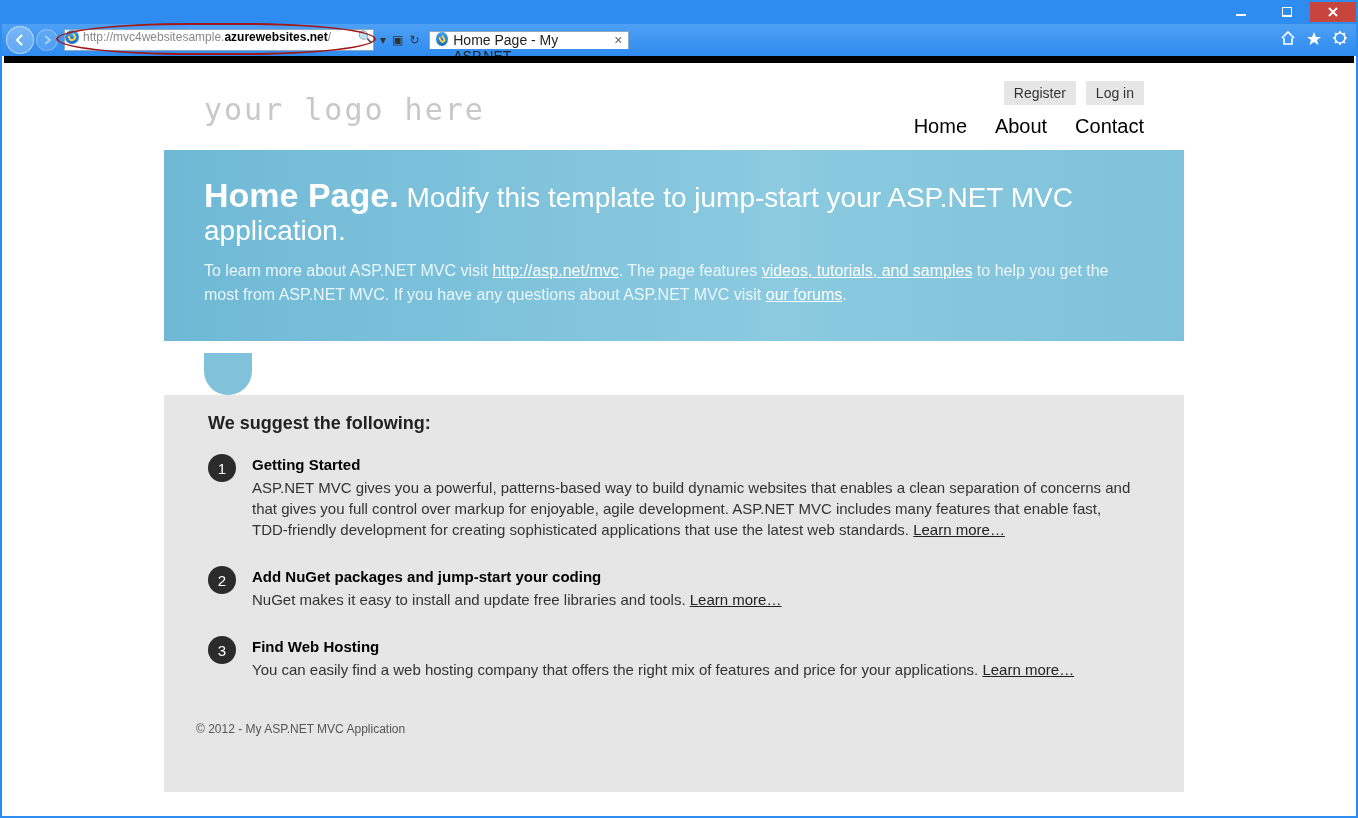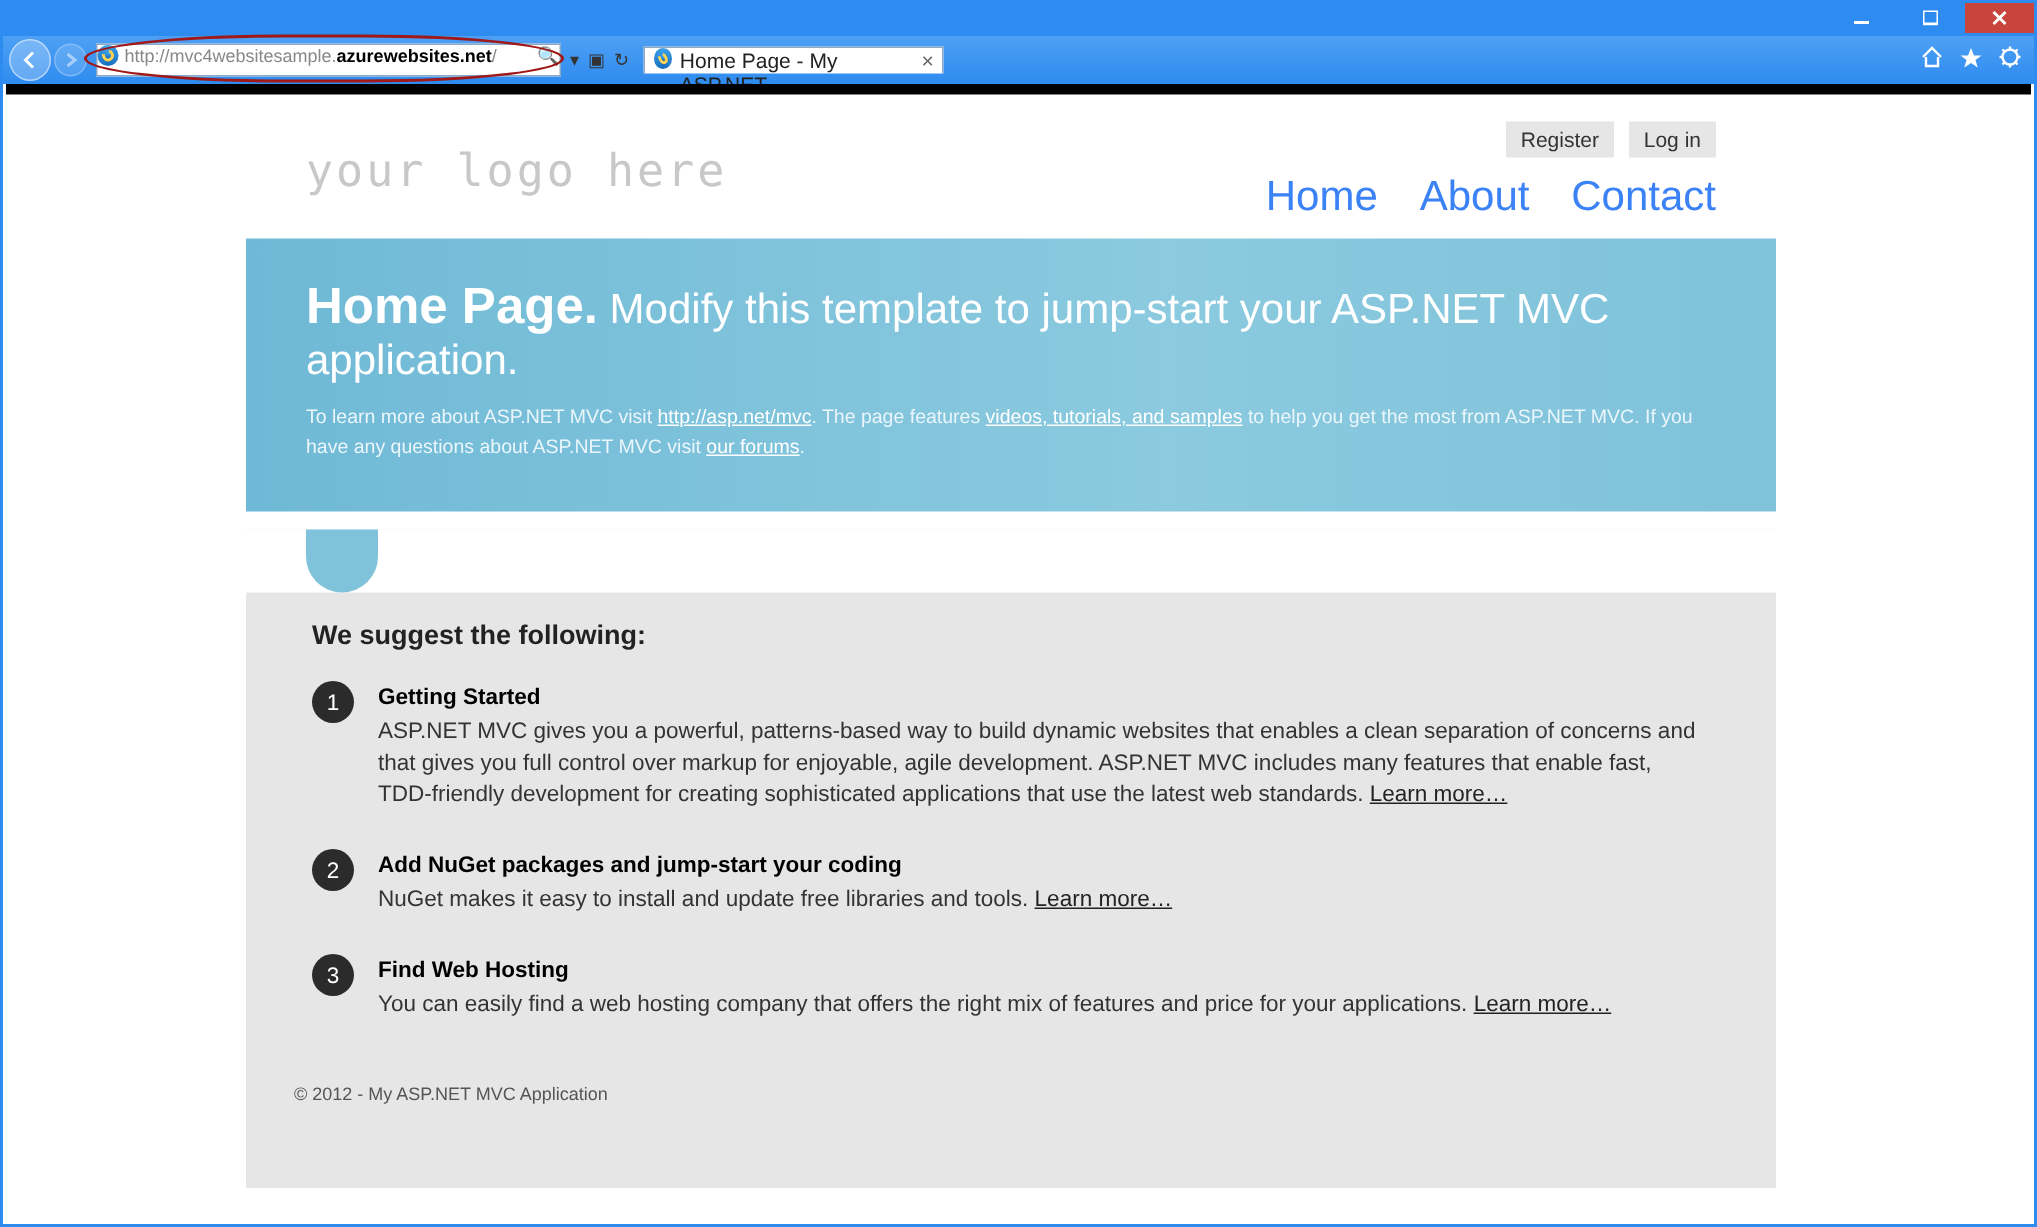--- a/index.html
+++ b/index.html
@@ -31,25 +31,25 @@
 .righticons svg{display:block}
 
 .viewport{position:absolute;left:2px;right:2px;top:54px;bottom:2px;overflow:auto;background:#fff}
 .blackbar{height:7px;background:#000}
 .page{width:1340px;margin:0}
 header.site{display:flex;justify-content:space-between;align-items:center;padding:18px 200px 12px 200px}
 .logo{font-family:Consolas,monospace;font-size:30px;letter-spacing:2px;color:#c8c8c8}
 .rightcol{text-align:right}
 .authlinks{margin-bottom:10px}
 .authlinks a{display:inline-block;background:#e6e6e6;color:#333;text-decoration:none;padding:4px 10px;margin-left:6px;font-size:14px}
-nav.main a{display:inline-block;color:#3b82f6;font-size:28px;margin-left:24px;text-decoration:none}
+nav.main a{display:inline-block;color:#000000;font-size:20px;margin-left:24px;text-decoration:none}
 .hero{margin:0 160px;background:linear-gradient(90deg,#6fb9d6 0%,#8bcadf 60%,#7fc2da 100%);color:#fff;padding:26px 40px 34px 40px;position:relative}
 .hero h1{margin:0 0 12px 0;font-weight:300;font-size:28px}
 .hero h1 b{font-weight:700;font-size:34px}
-.hero p{margin:0;font-size:13px;line-height:1.5;color:#eaf6fb}
+.hero p{margin:0;font-size:16px;line-height:1.5;color:#eaf6fb}
 .hero a{color:#fff;text-decoration:underline}
 .belowhero{background:#e6e6e6;margin:12px 160px;padding-bottom:40px;position:relative}
 .notch-row{height:42px;background:#fff;position:relative}
 .notch{position:absolute;left:40px;top:0;width:48px;height:42px;background:#7fc2da;border-bottom-left-radius:48px;border-bottom-right-radius:48px}
 .content{padding:18px 44px 0 44px;color:#222}
 .content h3{font-size:18px;margin:0 0 20px 0}
 ol.sug{list-style:none;padding:0;margin:0;counter-reset:sug}
 ol.sug li{position:relative;padding-left:44px;margin-bottom:26px;font-size:15px;line-height:1.4;color:#333}
 ol.sug li::before{counter-increment:sug;content:counter(sug);position:absolute;left:0;top:0;width:28px;height:28px;border-radius:50%;background:#2b2b2b;color:#fff;display:flex;align-items:center;justify-content:center;font-size:15px}
 ol.sug li b{display:block;color:#000;margin-bottom:2px}

